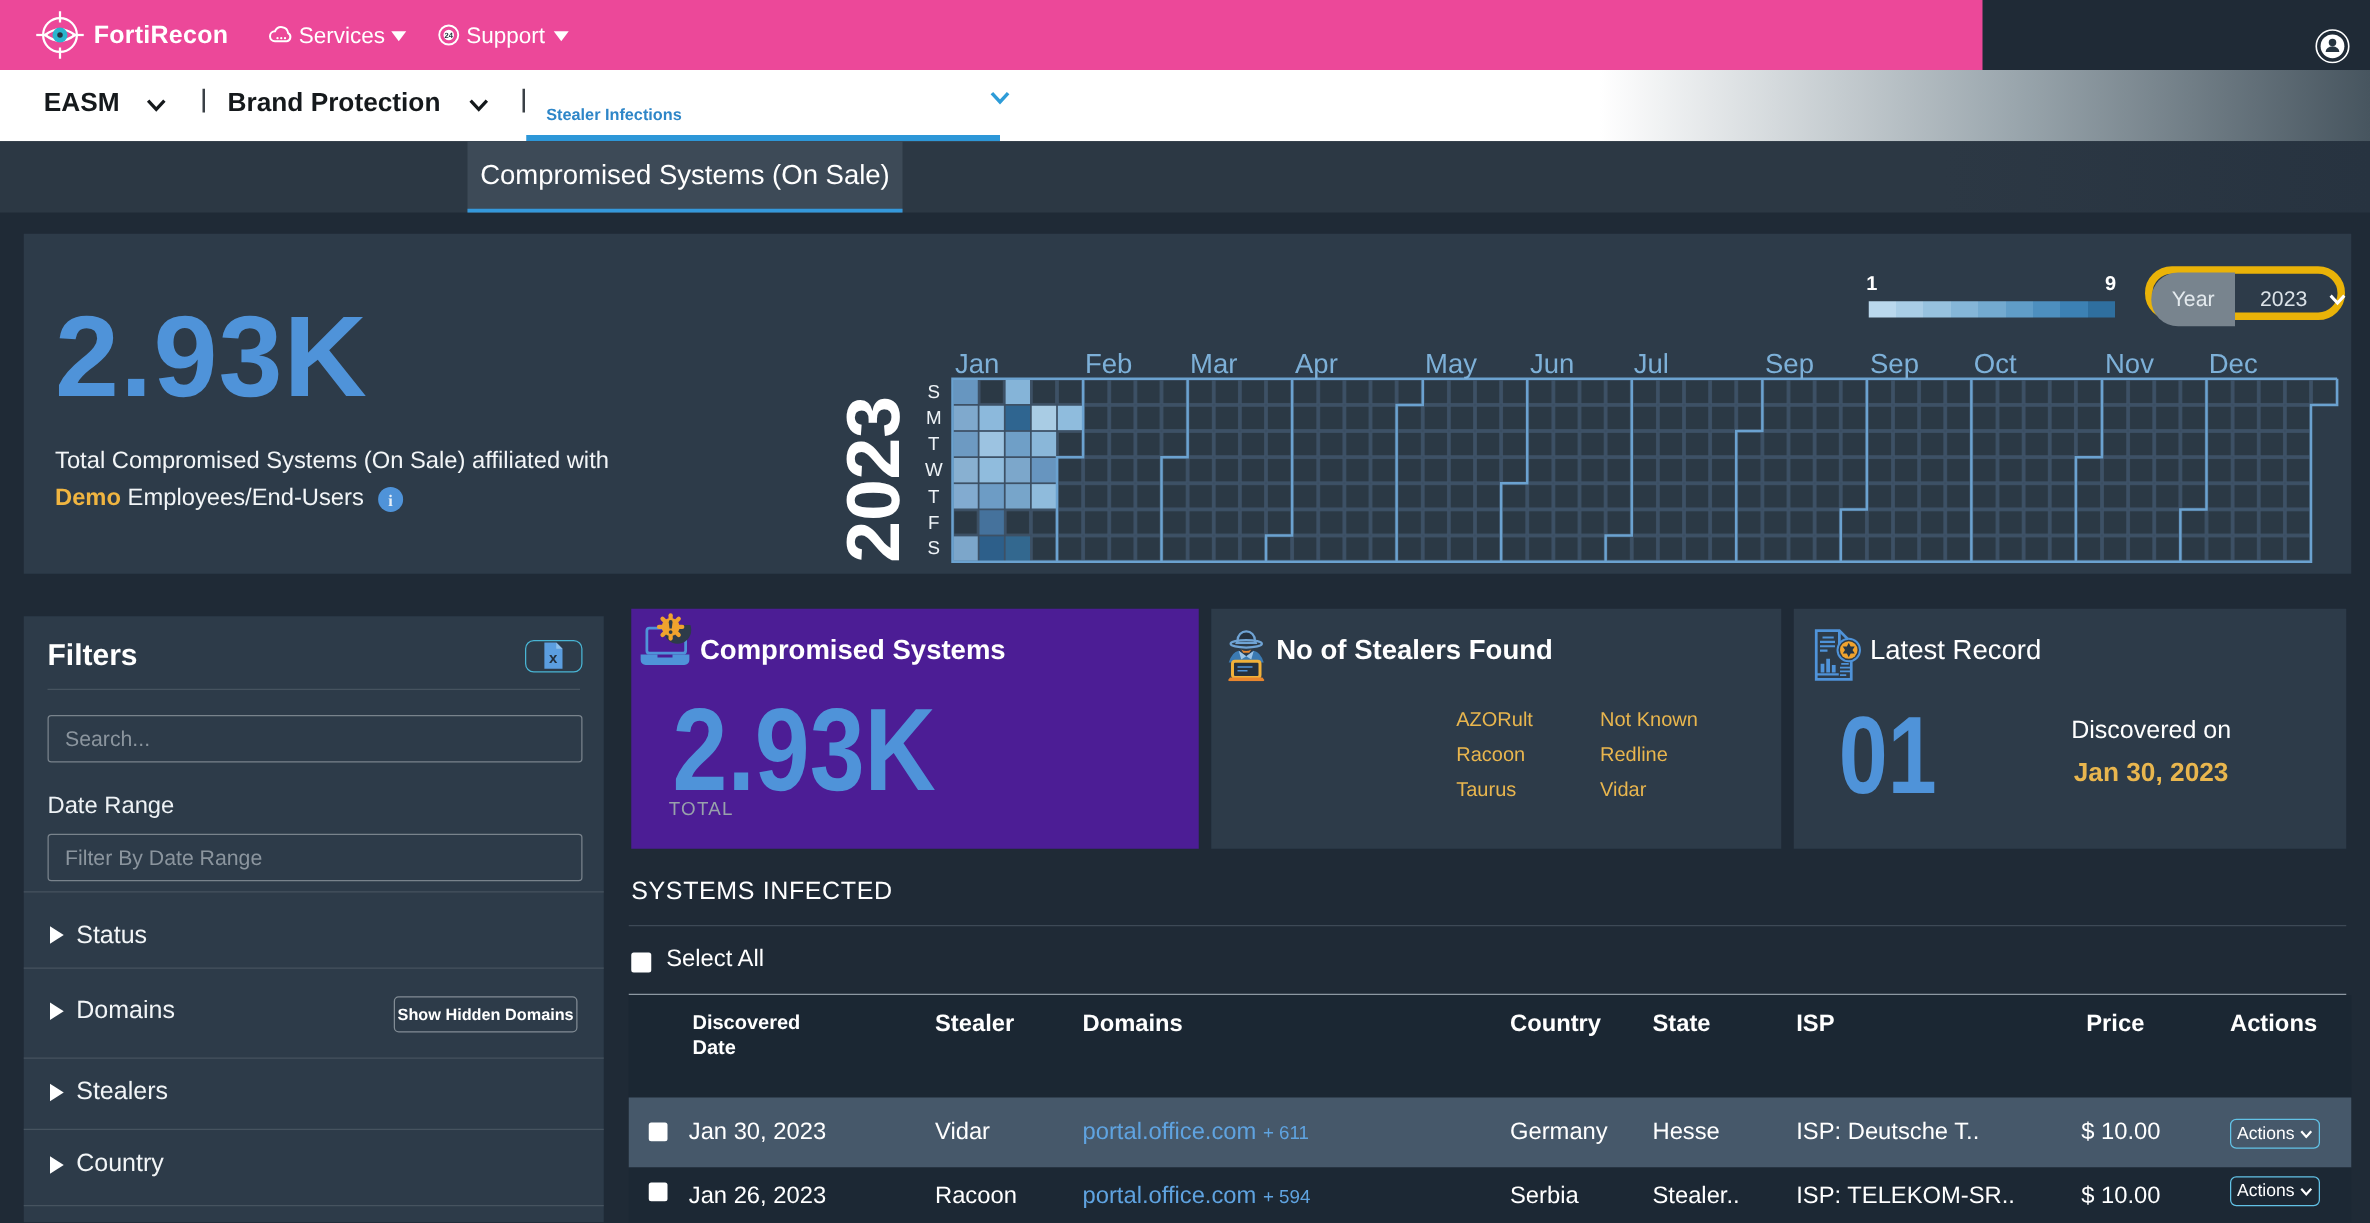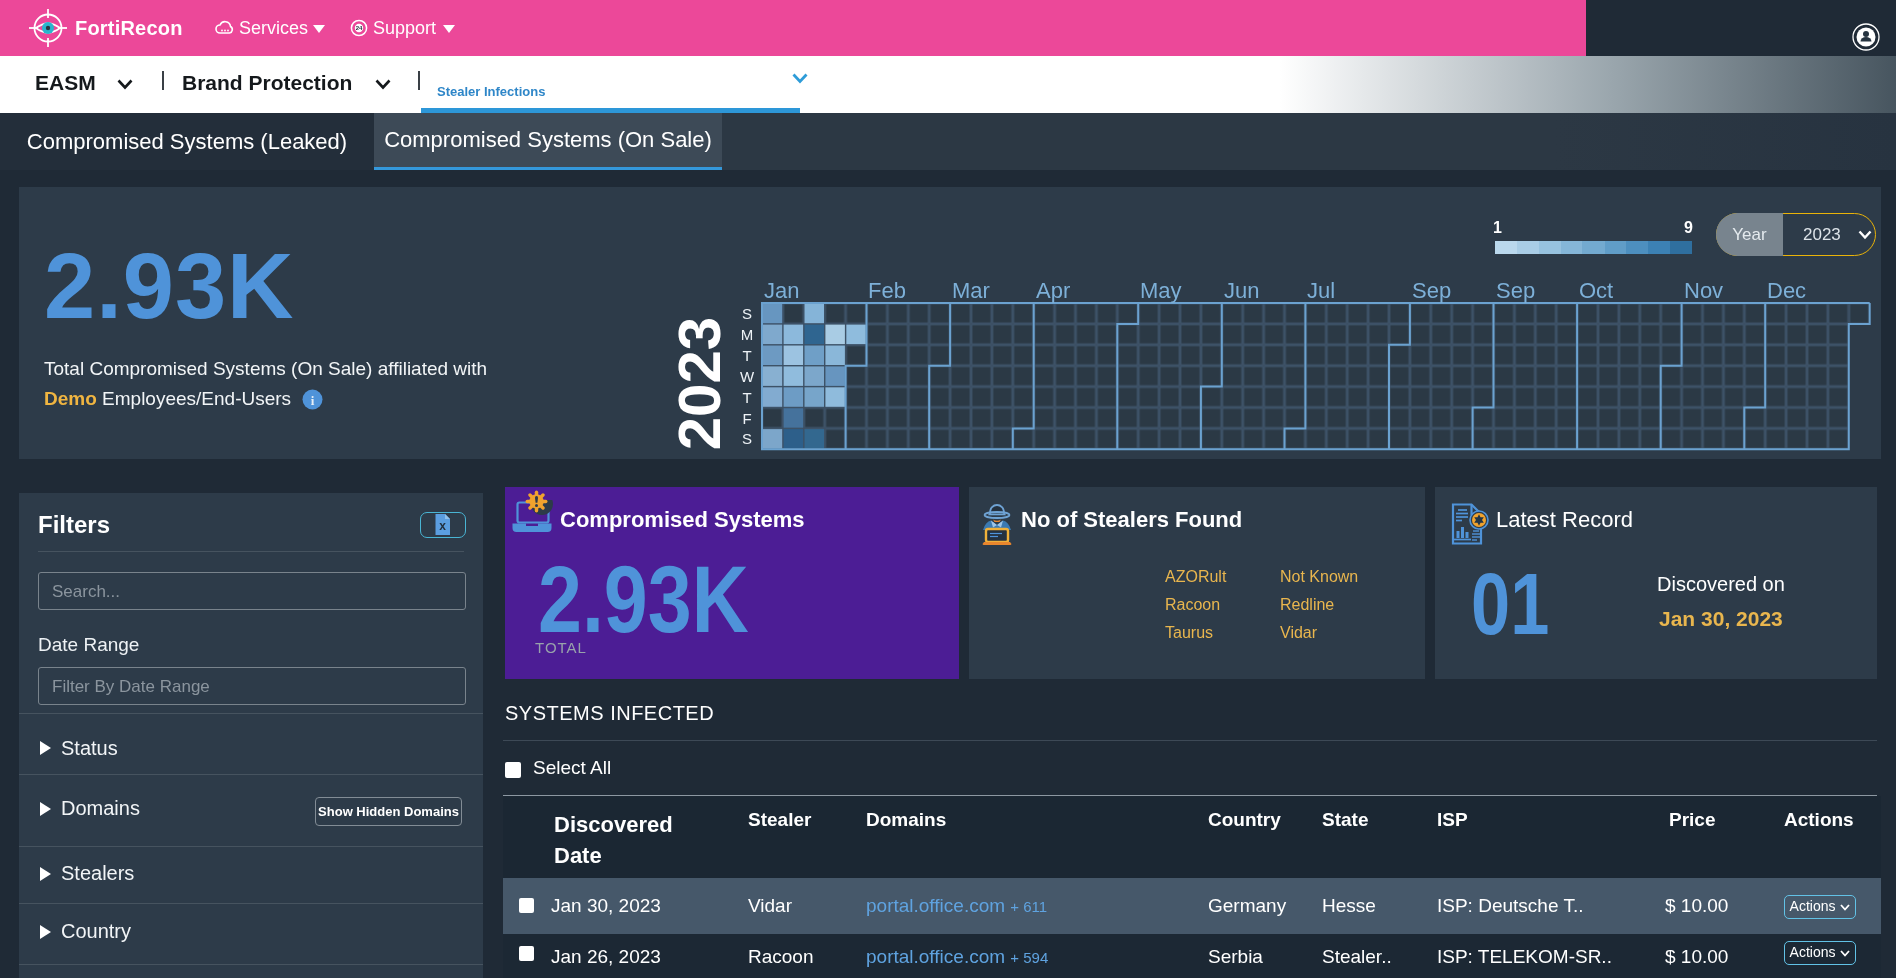--- a/index.html
+++ b/index.html
@@ -60,40 +60,39 @@
     </svg>
   <div class="abs" style="left:418px;top:15px;width:2px;height:19px;background:#3a4046;"></div>
   <svg class="abs" style="left:791px;top:16px" width="18" height="12" viewBox="0 0 18 12">
       <path d="M2.5 2.5 L9 9.5 L15.5 2.5" fill="none" stroke="#2e9cd8" stroke-width="2.8"></path>
     </svg>
   <div class="abs" style="left:437px;top:28px;font-size:13px;font-weight:bold;color:#2e86c8;">Stealer Infections</div>
   <div class="abs" style="left:421px;top:52px;width:379px;height:5px;background:#2d97d8;"></div>
 </div>
 
 <div class="abs" style="left:0;top:113px;width:1896px;height:57px;background:linear-gradient(90deg,#2c3844 82%,#273340 100%);">
-  <div class="abs" style="left:0;top:0;width:374px;height:57px;background:#232e3a;color:#fff;font-size:22px;line-height:57px;text-align:center;">Compromised Systems (Leaked)</div>
   <div class="abs" style="left:374px;top:0;width:348px;height:57px;background:#3d4a57;border-bottom:3px solid #3498db;color:#fff;font-size:22px;line-height:54px;text-align:center;">Compromised Systems (On Sale)</div>
 </div>
 
 <div class="abs" style="left:19px;top:187px;width:1862px;height:272px;background:#2d3b49;"></div>
 <div class="abs" style="left:44px;top:234px;font-size:92px;font-weight:bold;color:#4f93d9;letter-spacing:1px;">2.93K</div>
 <div class="abs" style="left:44px;top:358px;font-size:19px;color:#f2f5f7;">Total Compromised Systems (On Sale) affiliated with</div>
 <div class="abs" style="left:44px;top:388px;font-size:19px;color:#f2f5f7;"><b style="color:#f0b541;">Demo</b> Employees/End-Users</div>
 <svg class="abs" style="left:302px;top:389px" width="21" height="21" viewBox="0 0 21 21">
     <circle cx="10.5" cy="10.5" r="10" fill="#4f93d9"></circle>
     <text x="10.5" y="15.5" font-size="13" font-weight="bold" fill="#e8f0f8" text-anchor="middle" font-family="Liberation Serif">i</text>
   </svg>
 
 <div class="abs" style="left:619px;top:349px;width:160px;font-size:60px;font-weight:bold;color:#fff;transform:rotate(-90deg);transform-origin:center;text-align:center;">2023</div>
 
 <div class="abs" style="left:1493px;top:219px;font-size:16px;font-weight:bold;color:#fff;">1</div>
 <div class="abs" style="left:1684px;top:219px;font-size:16px;font-weight:bold;color:#fff;">9</div>
 <div class="abs" style="left:1495px;top:241px;width:197px;height:13px;background:linear-gradient(90deg,#bad8ed 0.0%,#bad8ed 11.1%,#a9cde6 11.1%,#a9cde6 22.2%,#97c2df 22.2%,#97c2df 33.3%,#85b6d8 33.3%,#85b6d8 44.4%,#73aad0 44.4%,#73aad0 55.6%,#609dc8 55.6%,#609dc8 66.7%,#4d8fbf 66.7%,#4d8fbf 77.8%,#3c81b4 77.8%,#3c81b4 88.9%,#2f6f9f 88.9%,#2f6f9f 100.0%);"></div>
 
-<div class="abs" style="left:1716px;top:213px;width:160px;height:43px;border:1px solid #eab308;border-radius:21.5px;">
+<div class="abs" style="left:1716px;top:213px;width:160px;height:43px;border:6px solid #eab308;border-radius:21.5px;">
   <div class="abs" style="left:-1px;top:-1px;width:67px;height:43px;background:#78848e;border-radius:21.5px 0 0 21.5px;color:#e4eaee;font-size:17px;line-height:43px;text-align:center;">Year</div>
   <div class="abs" style="left:86px;top:0;font-size:17px;color:#dce3e8;line-height:41px;">2023</div>
   <svg class="abs" style="left:140px;top:15px" width="16" height="12" viewBox="0 0 16 12">
       <path d="M2.5 2.5 L8 8.5 L13.5 2.5" fill="none" stroke="#fff" stroke-width="2.4"></path>
     </svg>
 </div>
 
 <svg width="1118" height="152" style="position:absolute;left:762px;top:303px;overflow:visible">
 <defs>
       <pattern id="gp" width="20.9" height="20.9" patternUnits="userSpaceOnUse">
@@ -254,21 +253,21 @@
   <div class="abs" style="left:224px;top:120px;font-size:21px;font-weight:bold;color:#e9b64e;">Jan 30, 2023</div>
 </div>
 
 <div class="abs" style="left:505px;top:702px;font-size:20px;color:#fff;letter-spacing:0.5px;">SYSTEMS INFECTED</div>
 <div class="abs" style="left:503px;top:740px;width:1374px;height:1px;background:#3d4956;"></div>
 <div class="abs" style="left:505px;top:762px;width:16px;height:16px;background:#fff;border-radius:2px;"></div>
 <div class="abs" style="left:533px;top:757px;font-size:19px;color:#fff;">Select All</div>
 <div class="abs" style="left:503px;top:795px;width:1374px;height:1px;background:#8d98a2;"></div>
 
 <div class="abs" style="left:503px;top:796px;width:1378px;height:82px;background:#1b2733;">
-  <div class="abs" style="left:51px;top:13px;font-size:22px;font-weight:bold;color:#fff;line-height:31px;">Discovered<br>Date</div>
+  <div class="abs" style="left:51px;top:13px;font-size:16px;font-weight:bold;color:#fff;line-height:20px;">Discovered<br>Date</div>
   <div class="abs" style="left:245px;top:13px;font-size:19px;font-weight:bold;color:#fff;">Stealer</div>
   <div class="abs" style="left:363px;top:13px;font-size:19px;font-weight:bold;color:#fff;">Domains</div>
   <div class="abs" style="left:705px;top:13px;font-size:19px;font-weight:bold;color:#fff;">Country</div>
   <div class="abs" style="left:819px;top:13px;font-size:19px;font-weight:bold;color:#fff;">State</div>
   <div class="abs" style="left:934px;top:13px;font-size:19px;font-weight:bold;color:#fff;">ISP</div>
   <div class="abs" style="left:1166px;top:13px;font-size:19px;font-weight:bold;color:#fff;">Price</div>
   <div class="abs" style="left:1281px;top:13px;font-size:19px;font-weight:bold;color:#fff;">Actions</div>
 </div>
 
 <div class="abs" style="left:503px;top:878px;width:1378px;height:56px;background:#46586a;">

